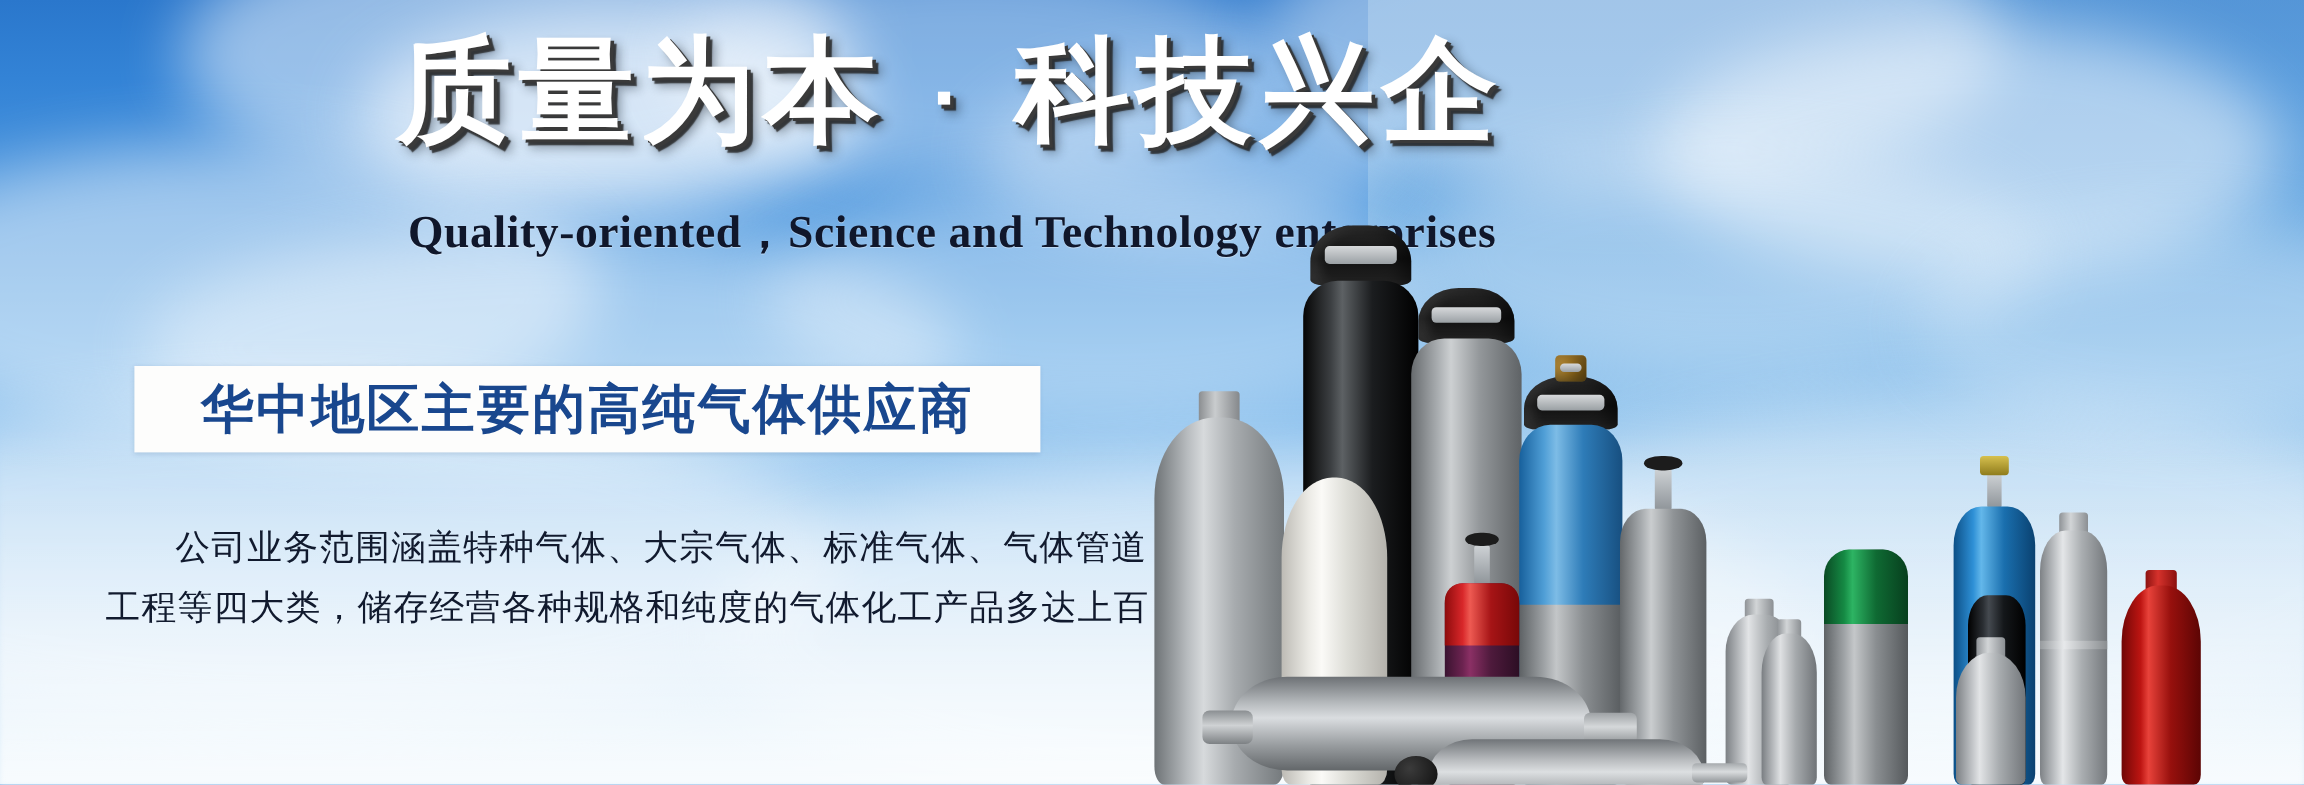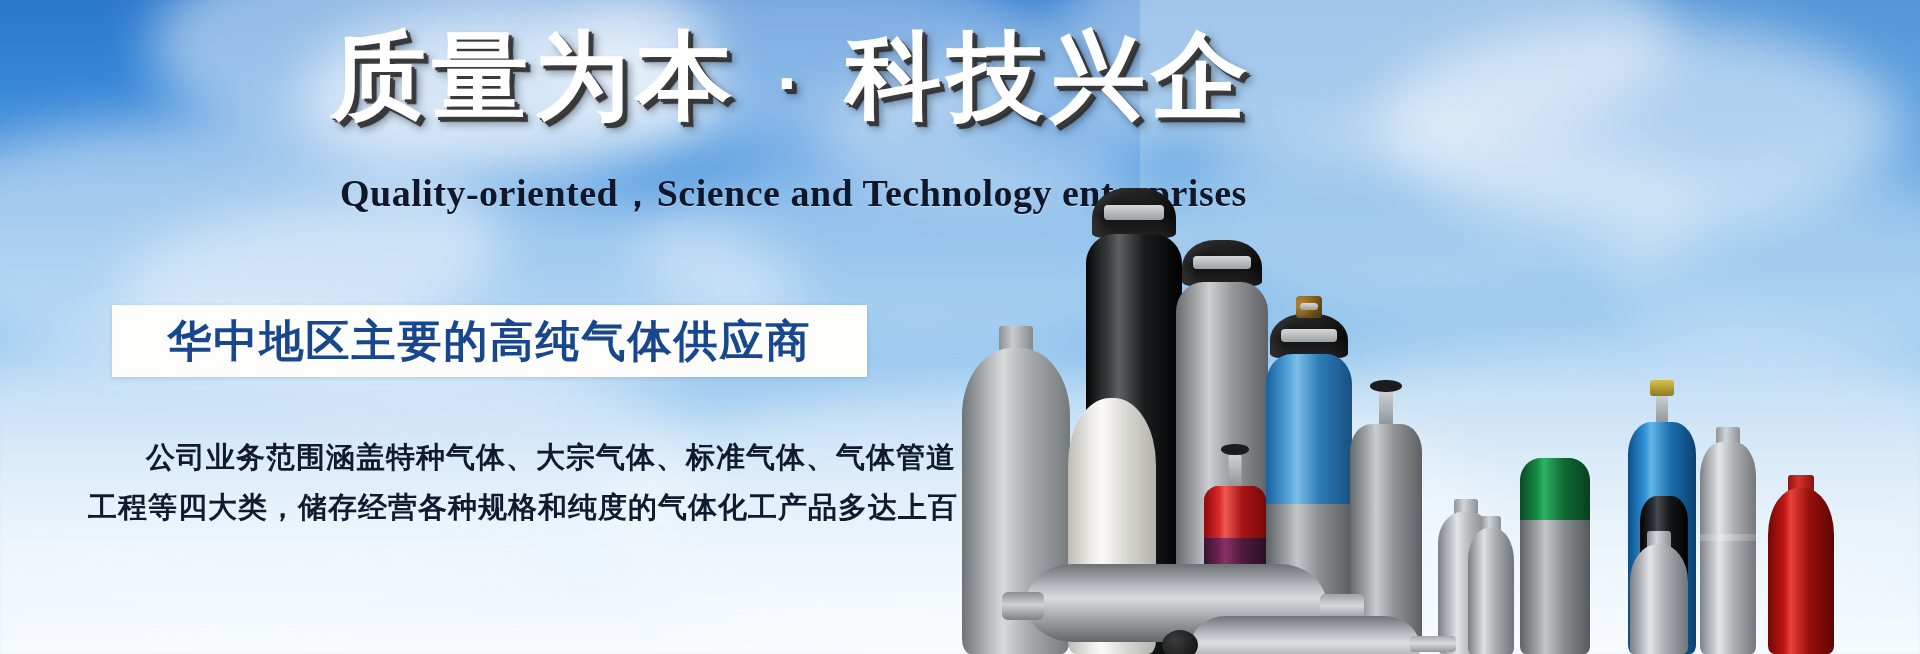--- a/index.html
+++ b/index.html
@@ -90,21 +90,21 @@
   .slogan-text{
     font-family:"Liberation Sans","DejaVu Sans",sans-serif;
     font-size:44px;font-weight:700;color:#19478e;
     letter-spacing:2px;white-space:nowrap;
   }
 
   
   .body-copy{
     position:absolute;left:88px;top:432px;width:800px;
     font-family:"Liberation Serif","DejaVu Serif",serif;
-    font-size:29px;font-weight:700;color:#111a2e;
+    font-size:29px;font-weight:400;color:#111a2e;
     line-height:50px;letter-spacing:1px;text-align:right;
   }
   .body-copy p{margin:0;white-space:nowrap;}
   .body-copy p.indent{text-indent:58px;}
 
   
   .cylinders{
     position:absolute;left:940px;top:170px;width:980px;height:484px;
   }
   .cyl{position:absolute;bottom:0;}

